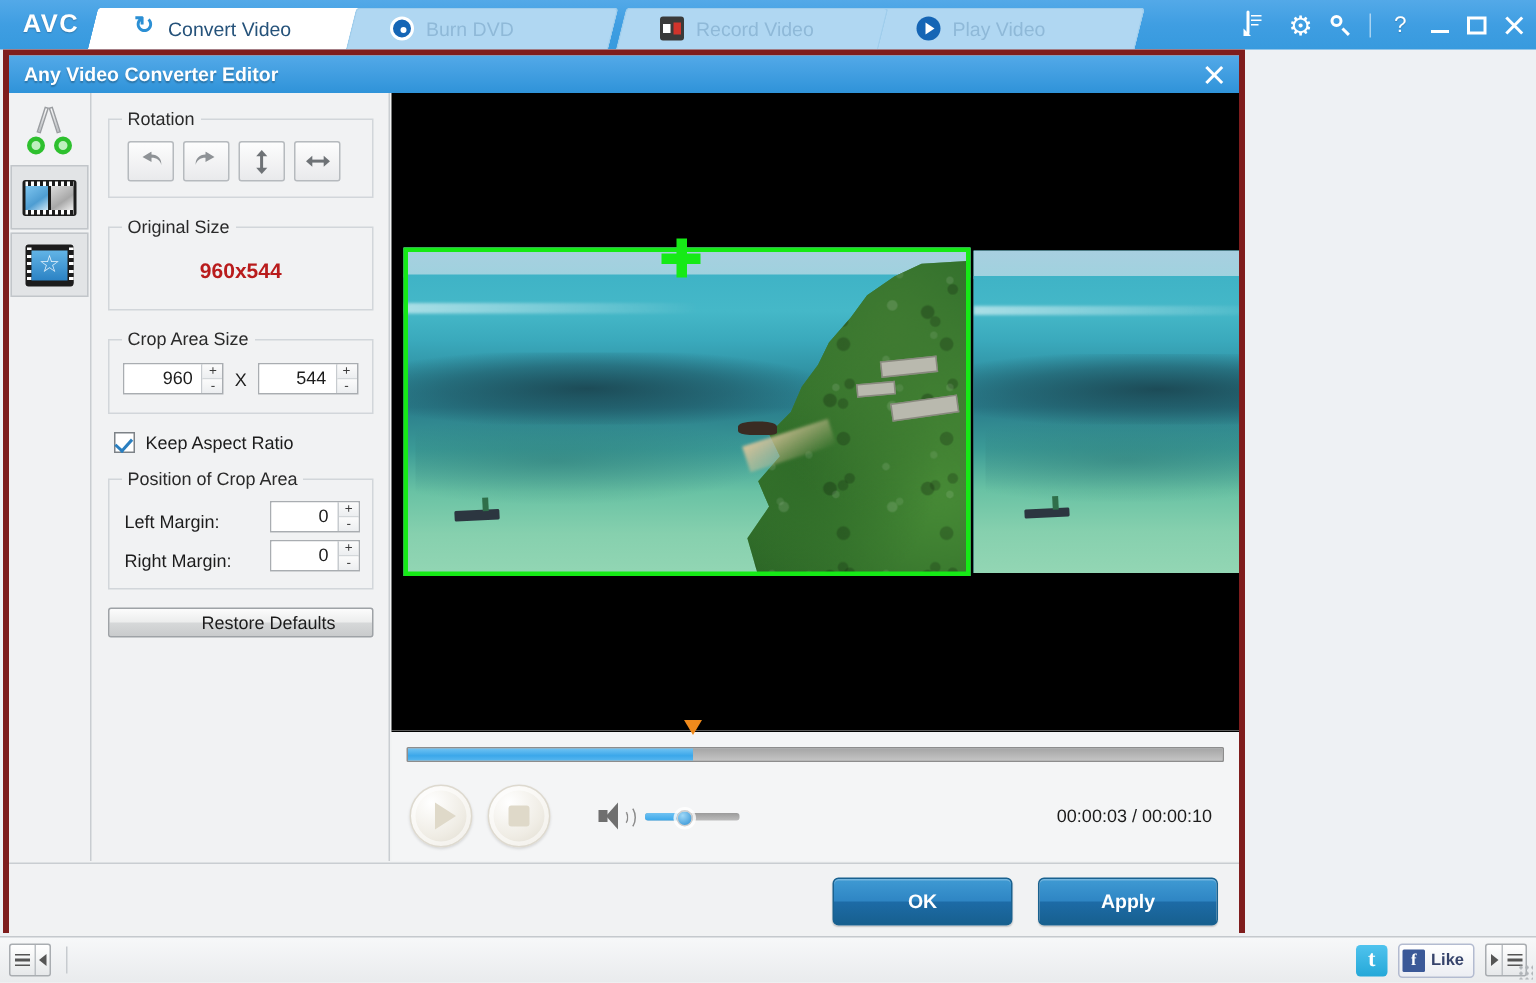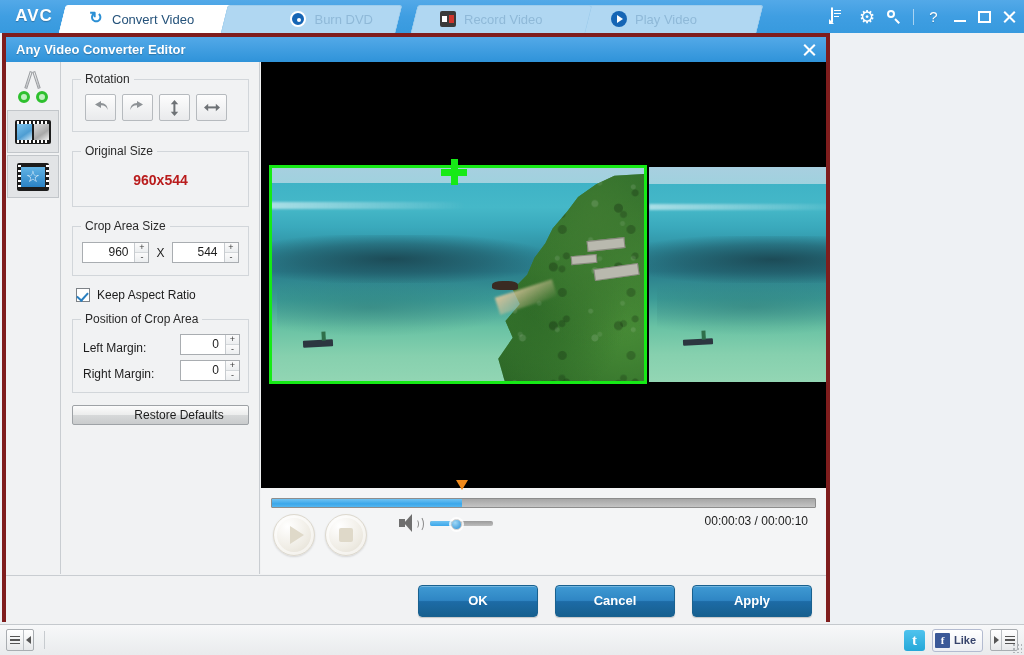--- a/index.html
+++ b/index.html
@@ -360,21 +360,21 @@
     position:absolute;top:-8px;width:13px;height:10px;margin-left:-6px;
   }
   .seek-marker:after{
     content:"";position:absolute;left:0;top:0;
     border-left:6.5px solid transparent;border-right:6.5px solid transparent;
     border-top:10px solid #f08a1c;
   }
 
   
   .transport{
-    position:relative;height:60px;background:#f4f5f6;display:flex;align-items:flex-start;
+    position:relative;height:60px;background:#f4f5f6;display:flex;align-items:center;
     padding-left:12px;box-sizing:border-box;
   }
   .rbtn{
     width:40px;height:40px;border-radius:50%;
     background:radial-gradient(circle at 34% 28%,#ffffff,#efece4 58%,#ddd8cb);
     border:1px solid #ddd9cf;
     box-shadow:0 1px 2px rgba(0,0,0,.13), inset 0 0 0 3px rgba(255,255,255,.55);
     display:flex;align-items:center;justify-content:center;cursor:pointer;
     margin-right:10px;
   }
@@ -477,21 +477,21 @@
     <div class="avc-logo">AVC</div>
 
     <div class="tab active" style="left:62px;width:175px;">
       <div class="tab-skew"></div>
       <div class="tab-inner">
         <span class="tab-icon ic-convert"></span>
         <span class="tab-label">Convert Video</span>
       </div>
     </div>
 
-    <div class="tab" style="left:224px;width:175px;justify-content:flex-end;">
+    <div class="tab" style="left:234px;width:175px;">
       <div class="tab-skew"></div>
       <div class="tab-inner">
         <span class="tab-icon ic-disc"></span>
         <span class="tab-label">Burn DVD</span>
       </div>
     </div>
 
     <div class="tab" style="left:585px;width:175px;">
       <div class="tab-skew"></div>
       <div class="tab-inner">
@@ -712,21 +712,20 @@
               <span class="fill" id="volfill" style="width: 40%;"></span>
               <span class="knob" id="volknob" style="left: 40%;"></span>
             </span>
           </div>
           <div class="tcode">00:00:03 / 00:00:10</div>
         </div>
       </div>
 
       <div class="btnbar">
         <div class="dbtn">OK</div>
-        <div class="dbtn">Cancel</div>
         <div class="dbtn">Apply</div>
       </div>
 
     </div>
   </div>
 
   <div class="statusbar">
     <span class="sb-toggle">
       <span class="lines">
           <i></i>

